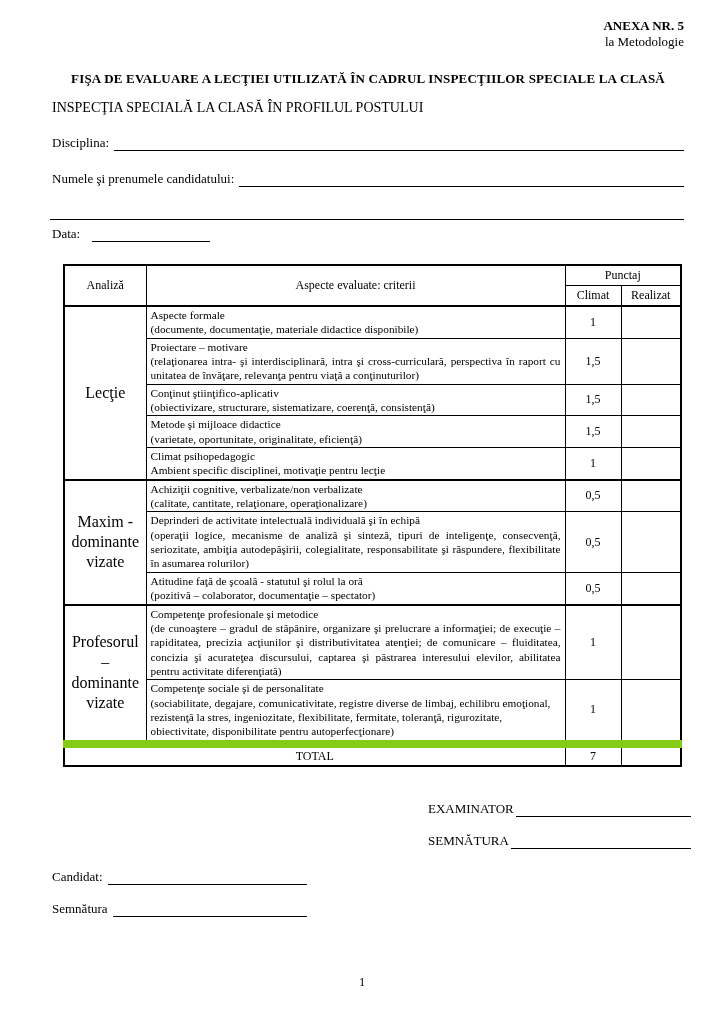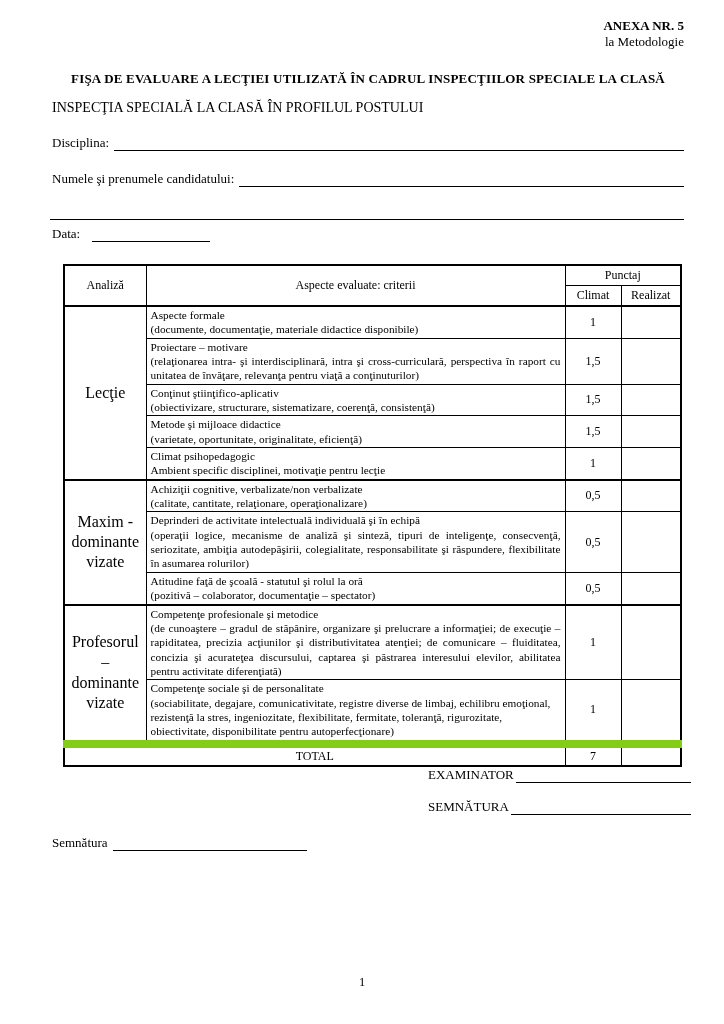--- a/index.html
+++ b/index.html
@@ -58,21 +58,21 @@
   .col-real { width:60px; }
   .group-cell { text-align:center; font-size:16px; padding:0 2px; }
   .crit-cell { vertical-align:top; }
   .crit-detail.justify { text-align:justify; }
   .num-cell { text-align:center; font-size:12px; }
   .total-label { text-align:center; font-size:12px; padding:1px 2px; }
 
   
   .examiner-block { margin-left:376px; width:263px; font-size:13px; }
   .examiner-block .field-row { margin-top:0; }
-  .examiner-block .row1 { }
+  .examiner-block .row1 { margin-top:34px; }
   .examiner-block .row2 { margin-top:16px; }
   .examiner-block .fill-line { margin-left:2px; }
   .ack-block { font-size:13px; margin-top:20px; width:255px; }
   .ack-block .field-row { margin-top:16px; }
   .page-num {
     position:absolute; left:0; right:0; bottom:34px;
     text-align:center; font-size:12.5px;
   }
 </style>
 </head>
@@ -242,20 +242,24 @@
         <span class="fill-line"></span>
       </div>
       <div class="field-row row2">
         <span class="lbl">SEMNĂTURA</span>
         <span class="fill-line"></span>
       </div>
     </div>
 
     <div class="ack-block">
       <div class="field-row">
+        <span class="lbl">Candidat:</span>
+        <span class="fill-line"></span>
+      </div>
+      <div class="field-row">
         <span class="lbl">Semnătura</span>
         <span class="fill-line"></span>
       </div>
     </div>
 
   </div>
 
   <div class="page-num">1</div>
 </div>
 

